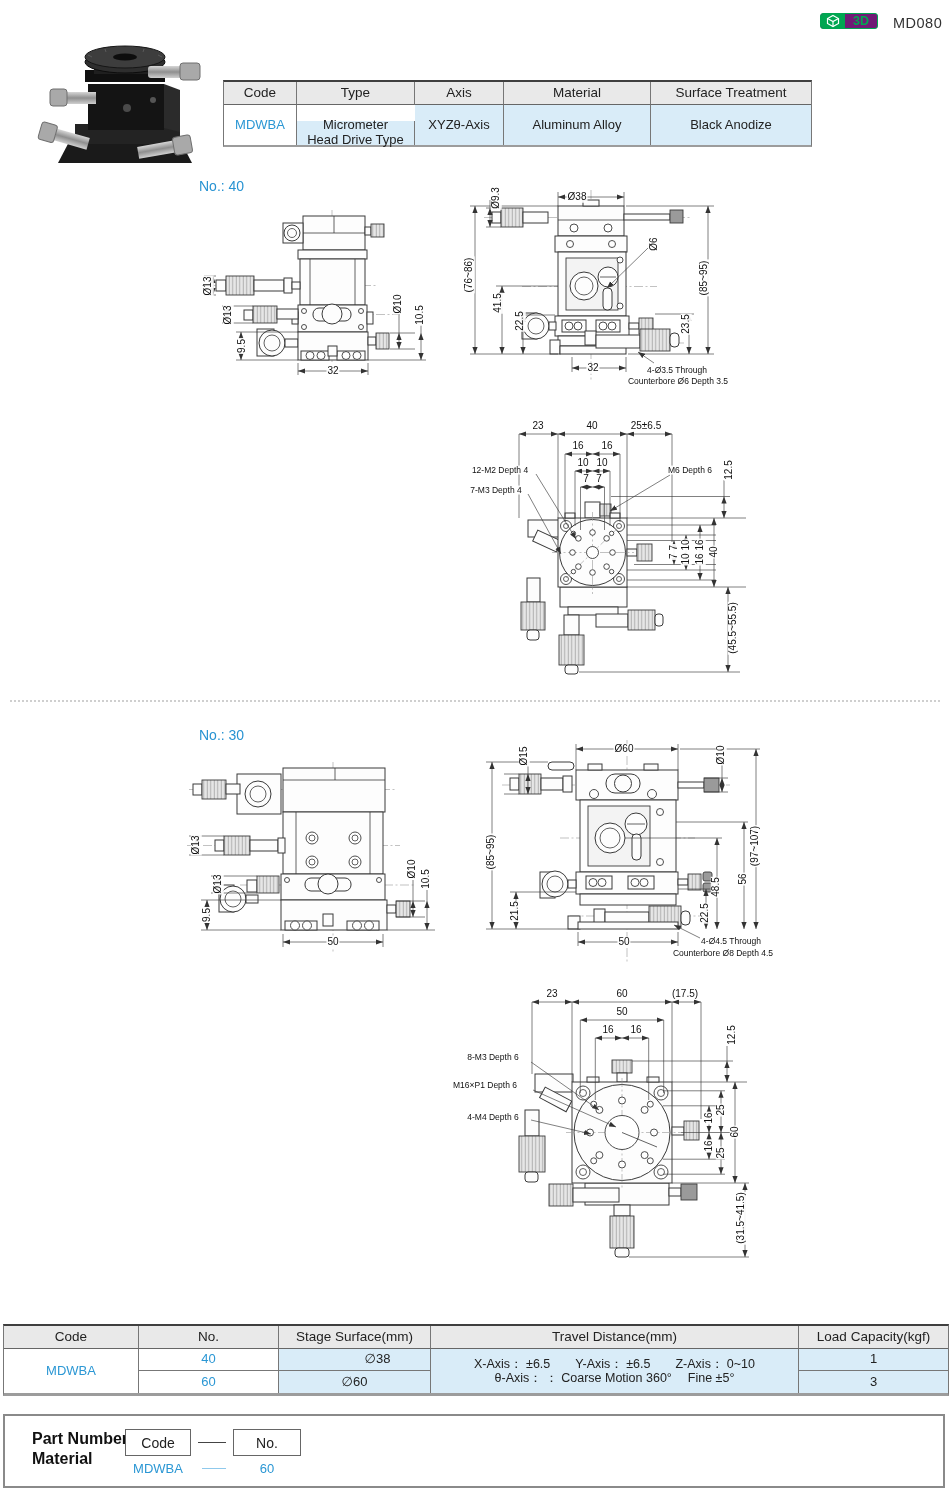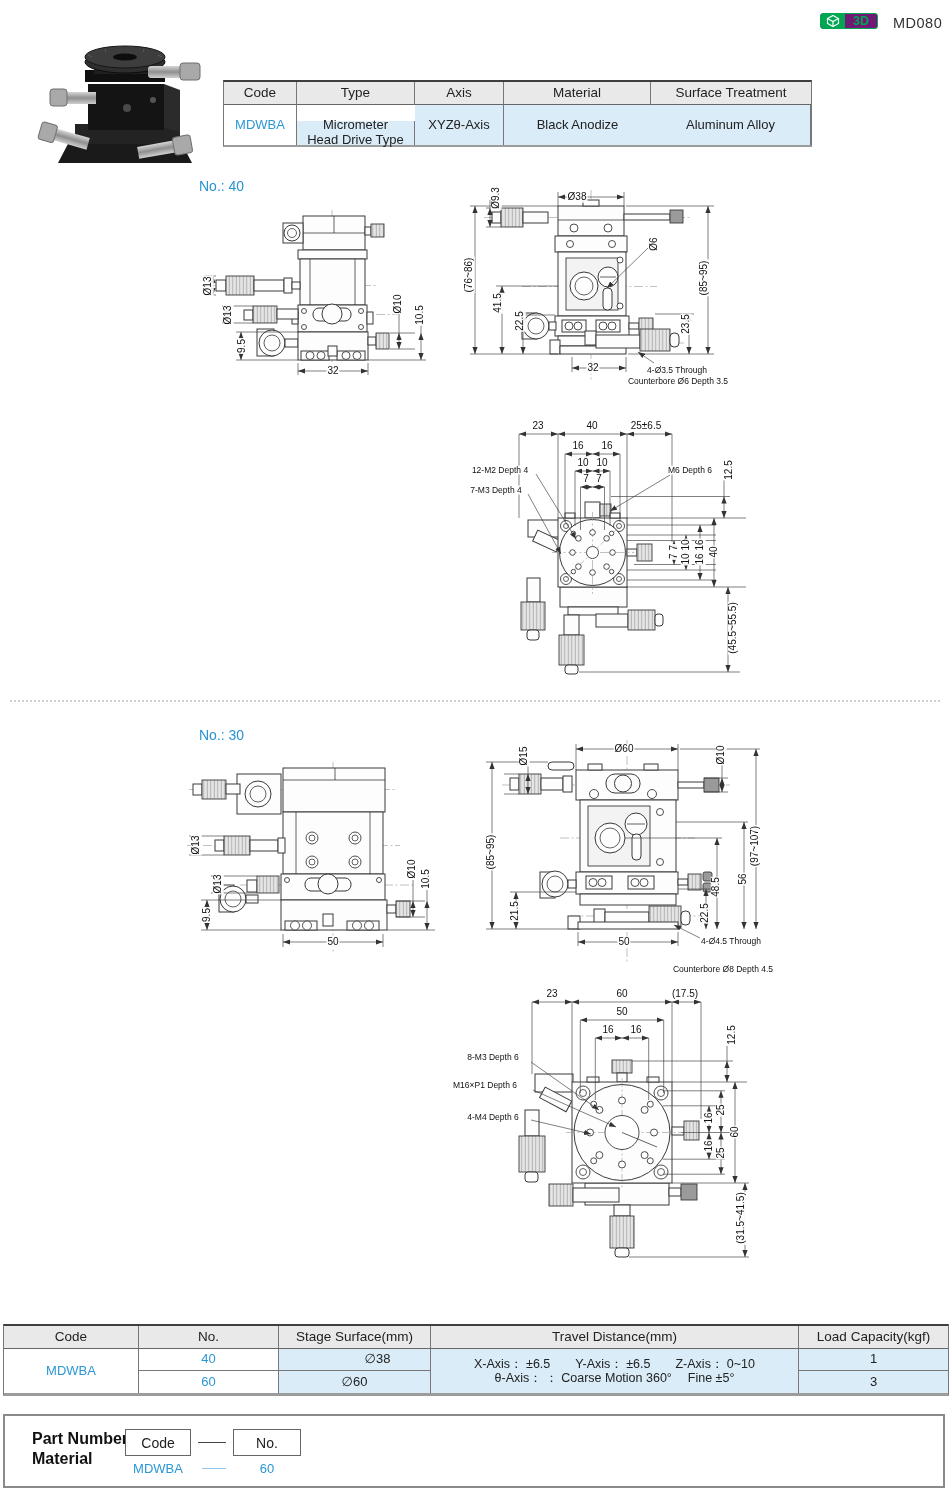--- a/index.html
+++ b/index.html
@@ -122,22 +122,22 @@
     <div class="cell h">Type</div>
     <div class="cell h">Axis</div>
     <div class="cell h">Material</div>
     <div class="cell h last">Surface Treatment</div>
     <div class="cell codev">MDWBA</div>
     <div class="cell blue" style="flex-direction:column;margin-top:16px;">
       <span>Micrometer</span>
       <span>Head Drive Type</span>
     </div>
     <div class="cell blue">XYZθ-Axis</div>
+    <div class="cell blue">Aluminum Alloy</div>
     <div class="cell blue last">Black Anodize</div>
-    <div class="cell blue">Aluminum Alloy</div>
   </div>
 
   <div class="seclabel" style="left:199px;top:178px;">No.: 40</div>
   <div class="seclabel" style="left:199px;top:727px;">No.: 30</div>
   <div class="sep"></div>
 
   <div class="drawing" style="left:200px;top:200px;width:255px;height:185px;">
     <svg width="255" height="185">
       <defs>
         <marker id="arA" markerWidth="9" markerHeight="6" refX="7" refY="2.6" orient="auto-start-reverse" markerUnits="userSpaceOnUse">
@@ -624,21 +624,21 @@
     <span class="dim" style="left:164px;top:17px;">Ø60</span>
     <span class="dim rot" style="left:261px;top:23px;">Ø10</span>
     <span class="dim rot" style="left:31px;top:120px;">(85~95)</span>
     <span class="dim rot" style="left:55px;top:179px;">21.5</span>
     <span class="dim rot" style="left:245px;top:181px;">22.5</span>
     <span class="dim rot" style="left:256px;top:155px;">48.5</span>
     <span class="dim rot" style="left:283px;top:147px;">56</span>
     <span class="dim rot" style="left:295px;top:114px;">(97~107)</span>
     <span class="dim" style="left:164px;top:210px;">50</span>
     <span class="dim note" style="left:271px;top:209px;">4-Ø4.5 Through</span>
-    <span class="dim note" style="left:263px;top:237px;text-align:right;">Counterbore Ø8 Depth 4.5</span>
+    <span class="dim note" style="left:263px;top:221px;text-align:right;">Counterbore Ø8 Depth 4.5</span>
   </div>
 
   <div class="drawing" style="left:433px;top:986px;width:317px;height:280px;">
     <svg width="317" height="280">
       <defs>
         <marker id="arF" markerWidth="9" markerHeight="6" refX="7" refY="2.6" orient="auto-start-reverse" markerUnits="userSpaceOnUse">
             <path d="M0,0L7,2.6L0,5.2z" fill="#333"></path>
           </marker>
         <pattern id="kF" width="3.5" height="8" patternUnits="userSpaceOnUse">
             <rect width="3.5" height="8" fill="#e6e6e6"></rect>

